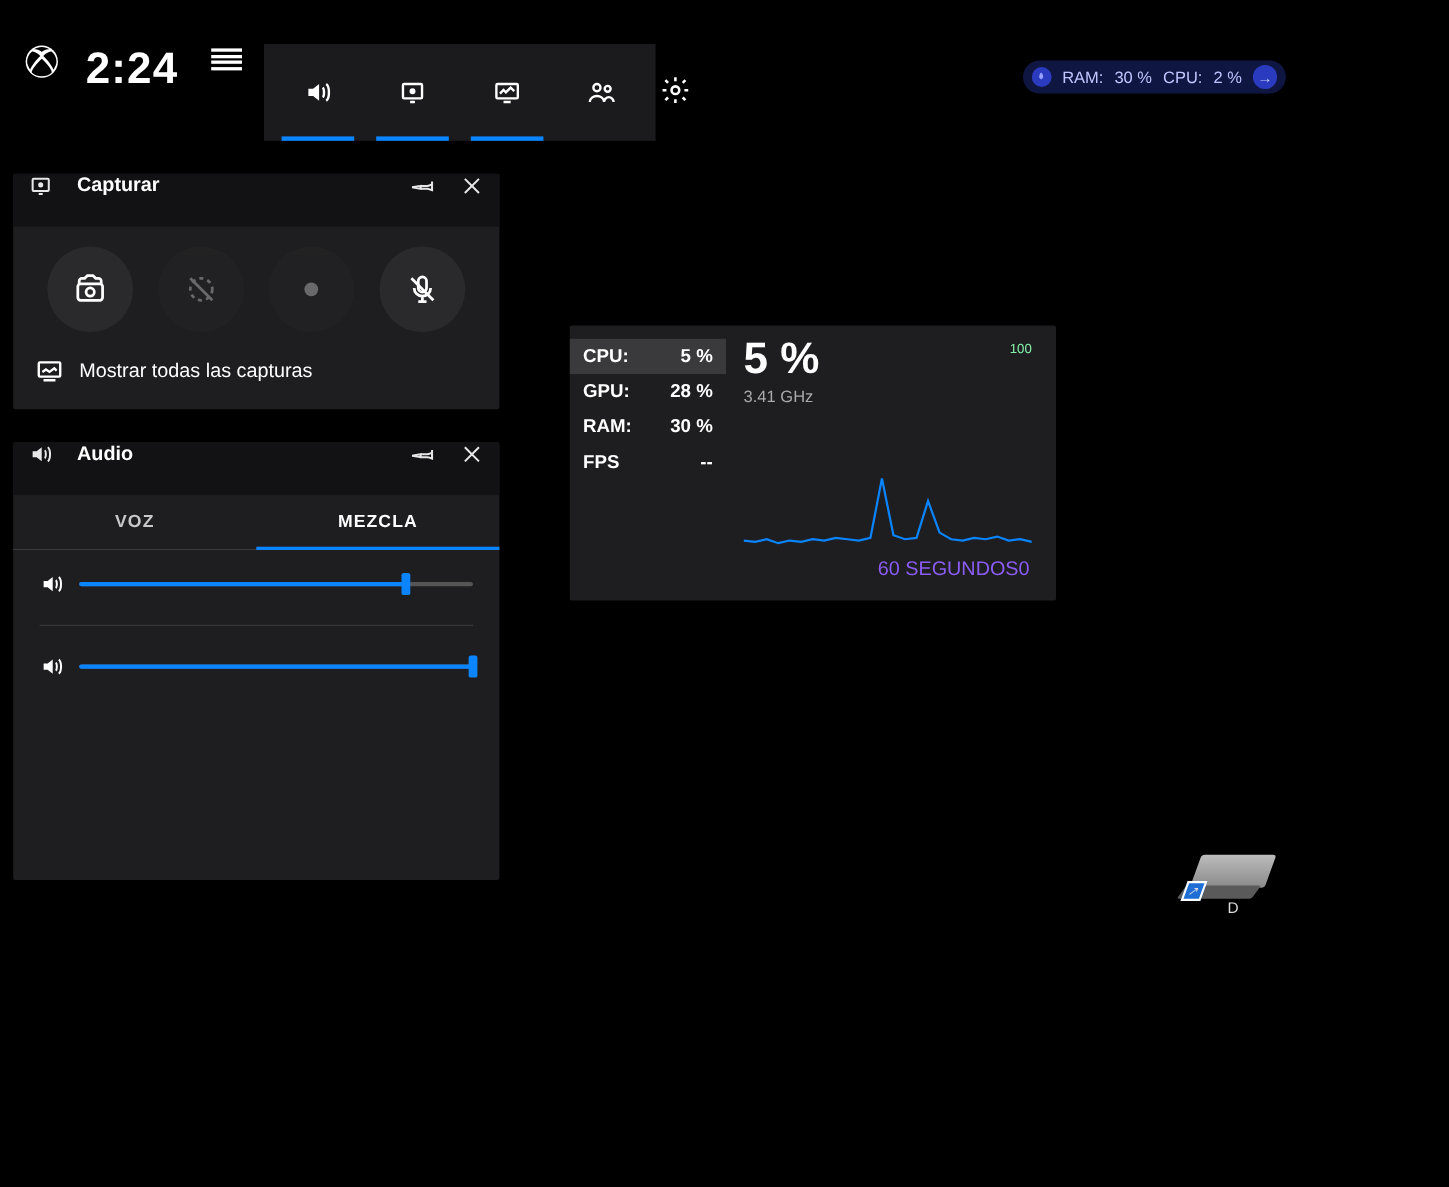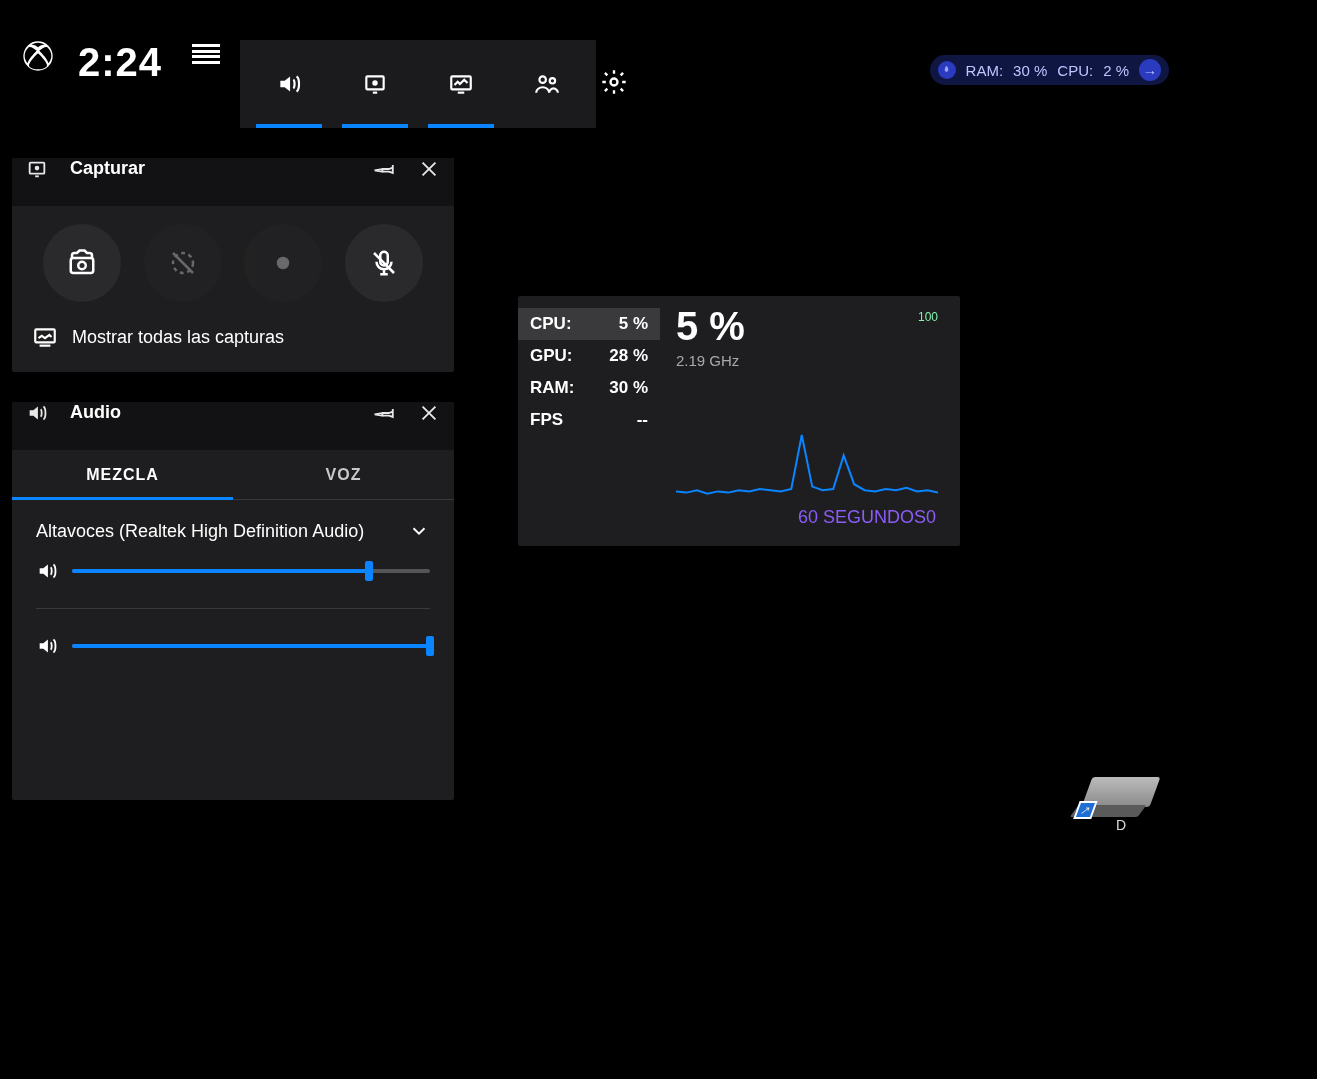--- a/index.html
+++ b/index.html
@@ -185,30 +185,24 @@
       </svg>
     <div class="title">Audio</div>
     <svg class="hicon" viewBox="0 0 24 24" fill="none" stroke="#fff" stroke-width="2">
         <path d="M15 3l6 6-4 2-5 5-2-2-5 7 7-5-2-2 5-5 2-4z" transform="rotate(45 12 12)"></path>
       </svg>
     <svg class="hicon" viewBox="0 0 24 24" stroke="#fff" stroke-width="2">
         <path d="M5 5l14 14M19 5L5 19"></path>
       </svg>
   </div>
   <div class="tabs">
+    <div class="atab">VOZ</div>
     <div class="atab active">MEZCLA</div>
-    <div class="atab">VOZ</div>
   </div>
   <div class="audiobody">
-    <div class="devrow">
-      <span>Altavoces (Realtek High Definition Audio)</span>
-      <svg width="22" height="22" viewBox="0 0 24 24" stroke="#fff" stroke-width="2" fill="none">
-          <path d="M6 9l6 6 6-6"></path>
-        </svg>
-    </div>
     <div class="sliderrow">
       <svg width="22" height="22" viewBox="0 0 24 24" fill="none" stroke="#fff" stroke-width="2">
           <path d="M4 9v6h4l5 4V5L8 9H4z" fill="#fff" stroke="none"></path>
           <path d="M16 8c1.5 1 1.5 7 0 8M19 5c3 2 3 12 0 14"></path>
         </svg>
       <div class="slider">
         <div class="sliderfill" id="devfill" style="width: 83%;"></div>
         <div class="sliderthumb" id="devthumb" style="left: 83%;"></div>
       </div>
     </div>
@@ -242,21 +236,21 @@
           <span>30 %</span>
         </div>
         <div class="metric">
           <span class="lab">FPS</span>
           <span>--</span>
         </div>
       </div>
     <div class="graphzone">
       <div class="ymax">100</div>
       <div class="bignum">5 %</div>
-      <div class="freq">2.19 GHz</div>
+      <div class="freq">3.41 GHz</div>
       <div class="graph">
         <svg id="graphsvg" viewBox="0 0 260 120" preserveAspectRatio="none" width="100%" height="100%">
             <path d="M0.0 110.4 L10.4 111.6 L20.8 109.2 L31.2 112.8 L41.6 110.4 L52.0 111.6 L62.4 109.2 L72.8 110.4 L83.2 108.0 L93.6 109.2 L104.0 110.4 L114.4 108.0 L124.8 54.0 L135.2 105.6 L145.6 109.2 L156.0 108.0 L166.4 74.4 L176.8 103.2 L187.2 109.2 L197.6 110.4 L208.0 108.0 L218.4 109.2 L228.8 106.8 L239.2 110.4 L249.6 109.2 L260.0 111.6 " fill="none" stroke="#0a84ff" stroke-width="2"></path>
           </svg>
       </div>
       <div class="xlabels">
         <span>60 SEGUNDOS</span>
         <span>0</span>
       </div>
     </div>

